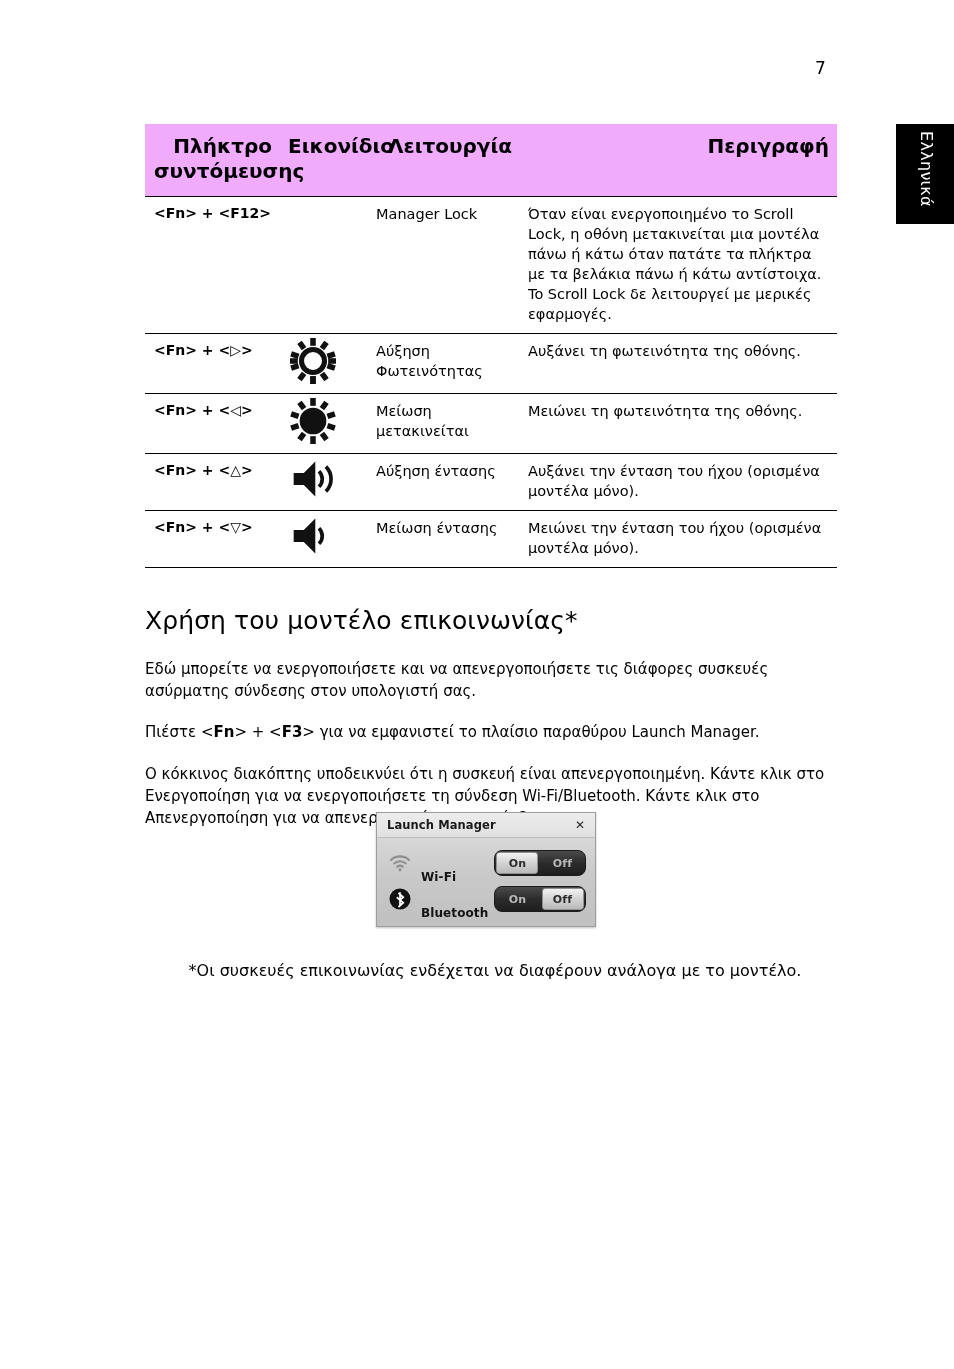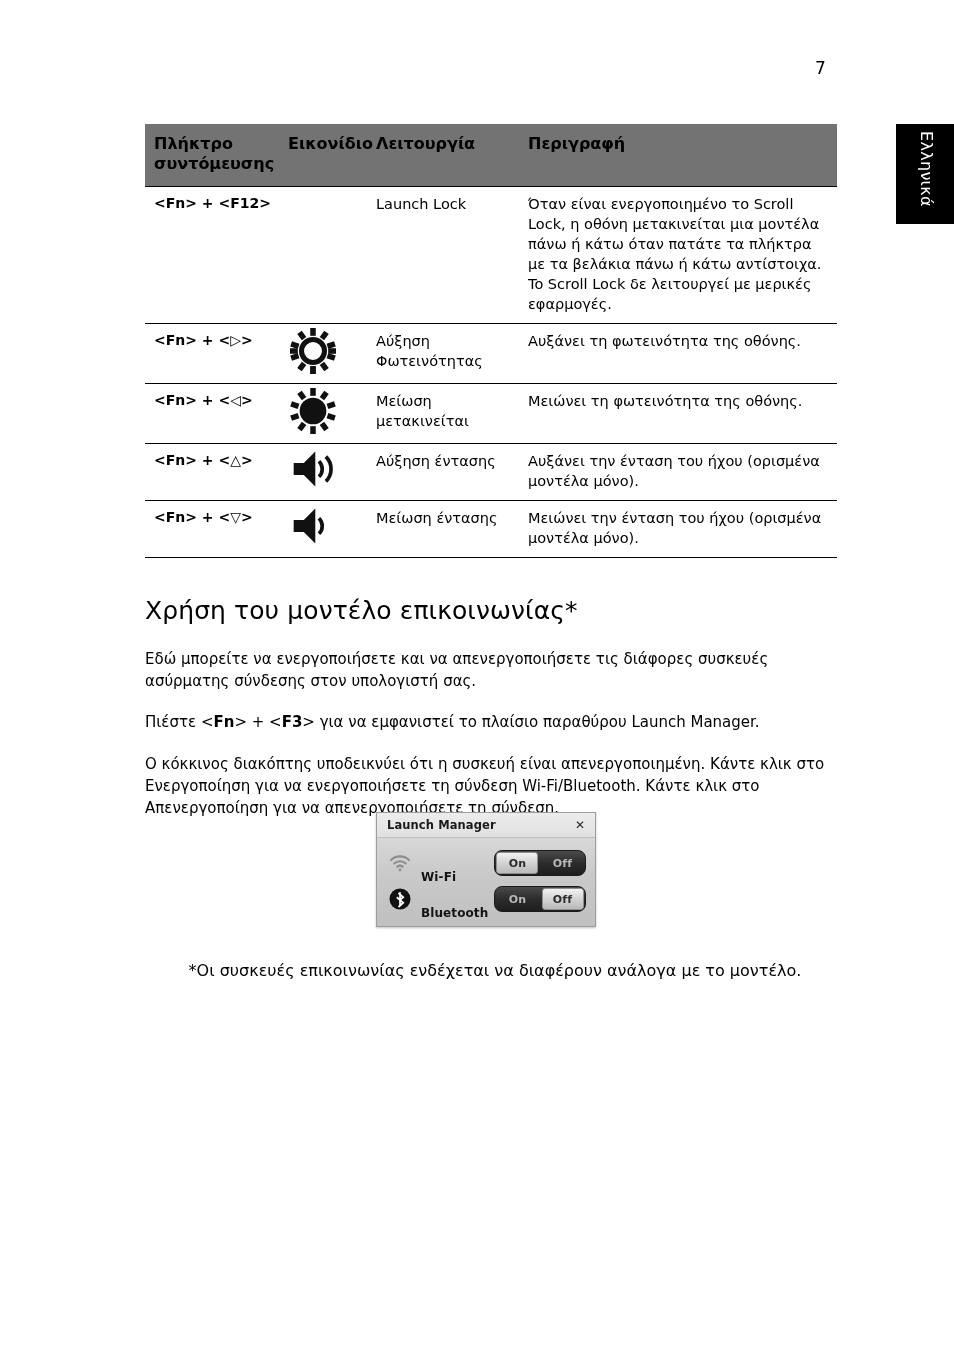--- a/index.html
+++ b/index.html
@@ -55,25 +55,25 @@
     width: 692px;
   }
 
   
   table.shortcut-table {
     width: 692px;
     border-collapse: collapse;
     table-layout: fixed;
   }
   table.shortcut-table thead th {
-    background: #737373;
+    background: #f0abfc;
     color: #000000;
-    font-size: 16px;
+    font-size: 20px;
     font-weight: bold;
-    text-align: left;
+    text-align: right;
     vertical-align: top;
     padding: 10px 8px 12px 8px;
     line-height: 1.25;
   }
   table.shortcut-table thead th.c0 { padding-left: 9px; }
   table.shortcut-table tbody td {
     border-top: 1.6px solid #000000;
     font-size: 14.5px;
     vertical-align: top;
     padding: 7px 8px 9px 8px;
@@ -249,21 +249,21 @@
         <th>Εικονίδιο</th>
         <th>Λειτουργία</th>
         <th>Περιγραφή</th>
       </tr>
     </thead>
     <tbody>
 
       <tr>
         <td class="c0">&lt;Fn&gt; + &lt;F12&gt;</td>
         <td class="c1"></td>
-        <td>Launch Lock</td>
+        <td>Manager Lock</td>
         <td>Όταν είναι ενεργοποιημένο το Scroll Lock, η οθόνη μετακινείται μια μοντέλα πάνω ή κάτω όταν πατάτε τα πλήκτρα με τα βελάκια πάνω ή κάτω αντίστοιχα. To Scroll Lock δε λειτουργεί με μερικές εφαρμογές.</td>
       </tr>
 
       <tr>
         <td class="c0">&lt;Fn&gt; + &lt;▷&gt;</td>
         <td class="c1">
           <span>
             <svg class="icon-cell-svg" width="46" height="46" viewBox="0 0 100 100" aria-hidden="true">
               <g fill="#111111">
                 <circle cx="50" cy="50" r="25" fill="none" stroke="#111111" stroke-width="11"></circle>

